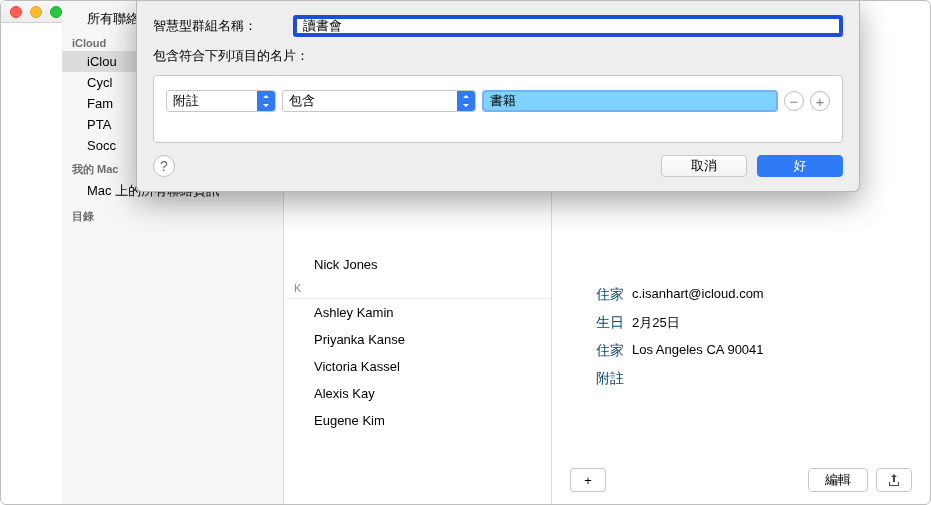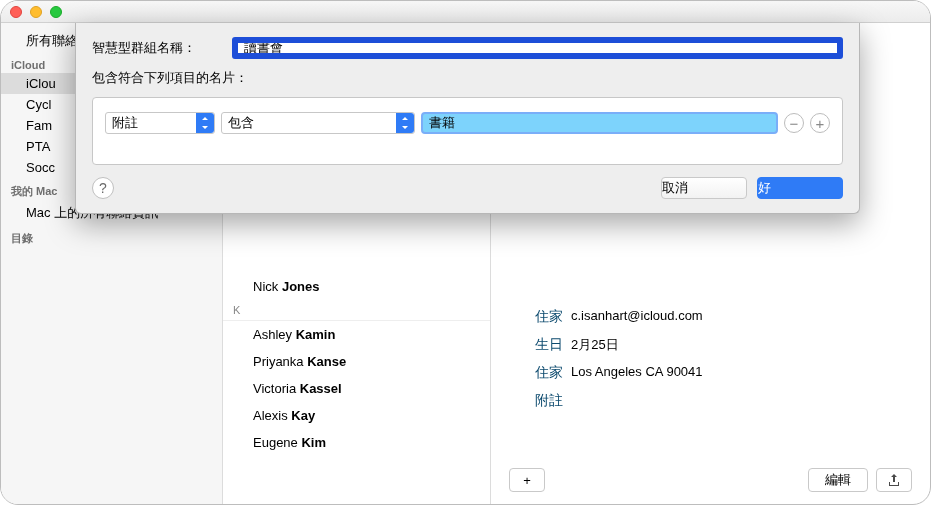--- a/index.html
+++ b/index.html
@@ -1,58 +1,58 @@
 <!DOCTYPE html>
 <html><head>
   <meta charset="utf-8">
   <style>
     *{margin:0;padding:0;box-sizing:border-box;font-family:-apple-system,"Helvetica Neue",Arial,sans-serif;font-size:13px;color:#000}
     body{background:#fff;width:931px;height:505px;overflow:hidden;position:relative}
-    .win{position:absolute;inset:0;display:flex;flex-direction:column;border:1px solid #bdbdbd;border-radius:18px;overflow:hidden}
+    .win{position:absolute;inset:0;display:flex;flex-direction:row;border:1px solid #bdbdbd;border-radius:6px;overflow:hidden}
     .titlebar{height:22px;display:flex;align-items:center;padding-left:9px;gap:8px;background:linear-gradient(#f7f7f7,#ececec);border-bottom:1px solid #d0d0d0}
     .tl{width:12px;height:12px;border-radius:50%}
     .red{background:#ff5f57;border:1px solid #e0443e}
     .yel{background:#ffbd2e;border:1px solid #dea123}
     .grn{background:#28c940;border:1px solid #1aab29}
     .body{flex:1;display:flex;position:relative}
     .sidebar{width:222px;background:#f6f6f6;border-right:1px solid #dcdcdc;padding-top:6px;overflow:hidden}
     .side-h{font-size:11px;color:#6f6f6f;padding:6px 0 2px 10px;font-weight:600}
     .side-i{padding:3px 0 3px 25px;font-size:13px;color:#000;white-space:nowrap}
     .side-i.top{padding-left:25px}
     .side-i.sel{background:#dcdcdc}
     .contacts{width:268px;border-right:1px solid #dcdcdc;padding-top:250px;overflow:hidden}
     .letter{font-size:11px;color:#888;padding:4px 0 4px 10px;border-bottom:1px solid #eee}
     .ct{padding:6px 0 6px 30px}
-    .ct span.ln{font-weight:700}
+    .ct span.ln{font-weight:400}
     .detail{flex:1;padding:280px 18px 0 18px;position:relative}
     .row{display:flex;padding:5px 0}
     .lbl{width:62px;text-align:right;color:#0c4a6e;font-size:14px;padding-right:8px}
     .val{flex:1;font-size:13px}
     .toolbar{position:absolute;bottom:12px;left:18px;right:18px;display:flex;align-items:center}
     .plusbtn,.editbtn,.sharebtn{border:1px solid #c9c9c9;border-radius:4px;background:#fff;height:24px;display:flex;align-items:center;justify-content:center;font-size:13px}
     .plusbtn{width:36px}
     .editbtn{width:60px;margin-left:auto;margin-right:8px}
     .sharebtn{width:36px}
     
     .dialog{position:absolute;top:0;left:74px;right:70px;background:#eee;border:1px solid #b7b7b7;border-top:none;border-radius:0 0 6px 6px;box-shadow:0 10px 30px rgba(0,0,0,.35);padding:14px 16px 14px 16px;z-index:10}
     .frow{display:flex;align-items:center;margin-bottom:10px}
     .flabel{width:140px;text-align:left;font-size:13px}
-    .finput{flex:1;height:22px;border:6px solid #1d4ed8;border-radius:3px;padding:0 6px;font-size:13px;background:#fff}
+    .finput{flex:1;height:22px;border:4px solid #1d4ed8;border-radius:3px;padding:0 6px;font-size:13px;background:#fff}
     .rulebox{background:#fff;border:1px solid #c7c7c7;border-radius:4px;padding:14px 12px 30px 12px;margin:6px 0 12px 0}
     .rulerow{display:flex;align-items:center;gap:6px}
     .sel.drop{height:22px;border:1px solid #c7c7c7;border-radius:3px;background:#fff;display:flex;align-items:center;padding:0 0 0 6px;position:relative}
     .sel.drop .arr{width:18px;background:#2f7bf6;border-radius:0 3px 3px 0;height:100%;margin-left:auto;display:flex;align-items:center;justify-content:center}
     .sel.drop .arr svg{fill:#fff}
     .w1{width:110px}.w2{width:194px}
     .rinput{flex:1;height:22px;border:2px solid #7aaef8;border-radius:4px;padding:0 6px;background:#7dd3fc}
     .circ{width:20px;height:20px;border:1px solid #bcbcbc;border-radius:50%;display:flex;align-items:center;justify-content:center;color:#888;font-size:15px;background:#fff}
     .dfoot{display:flex;align-items:center}
     .help{width:22px;height:22px;border:1px solid #c0c0c0;border-radius:50%;display:flex;align-items:center;justify-content:center;color:#6a6a6a;background:#fff;font-size:14px}
     .spacer{flex:1}
-    .btn{height:22px;border:1px solid #c9c9c9;border-radius:4px;background:linear-gradient(#fff,#f2f2f2);width:86px;line-height:20px;margin-left:10px}
+    .btn{height:22px;border:1px solid #c9c9c9;border-radius:4px;background:linear-gradient(#fff,#f2f2f2);width:86px;text-align:center;line-height:20px;margin-left:10px}
     .btn.primary{background:#2f7bf6;border-color:#2f7bf6;color:#fff}
   </style>
 </head>
 <body>
 
 <div class="win">
   <div class="titlebar">
     <div class="tl red"></div>
     <div class="tl yel"></div>
     <div class="tl grn"></div>

